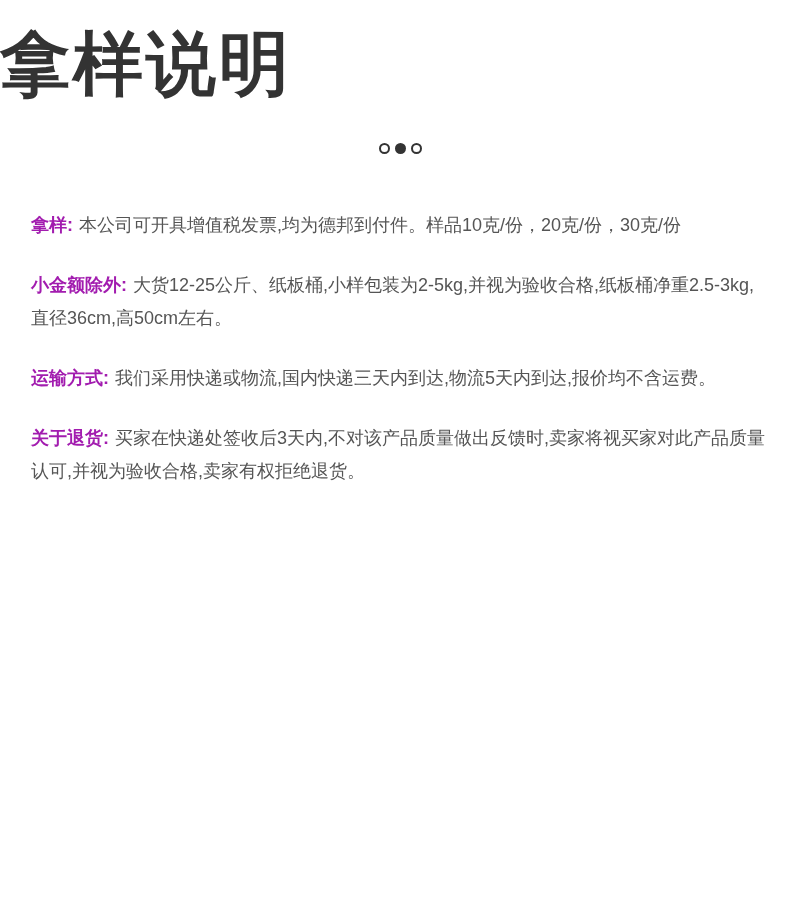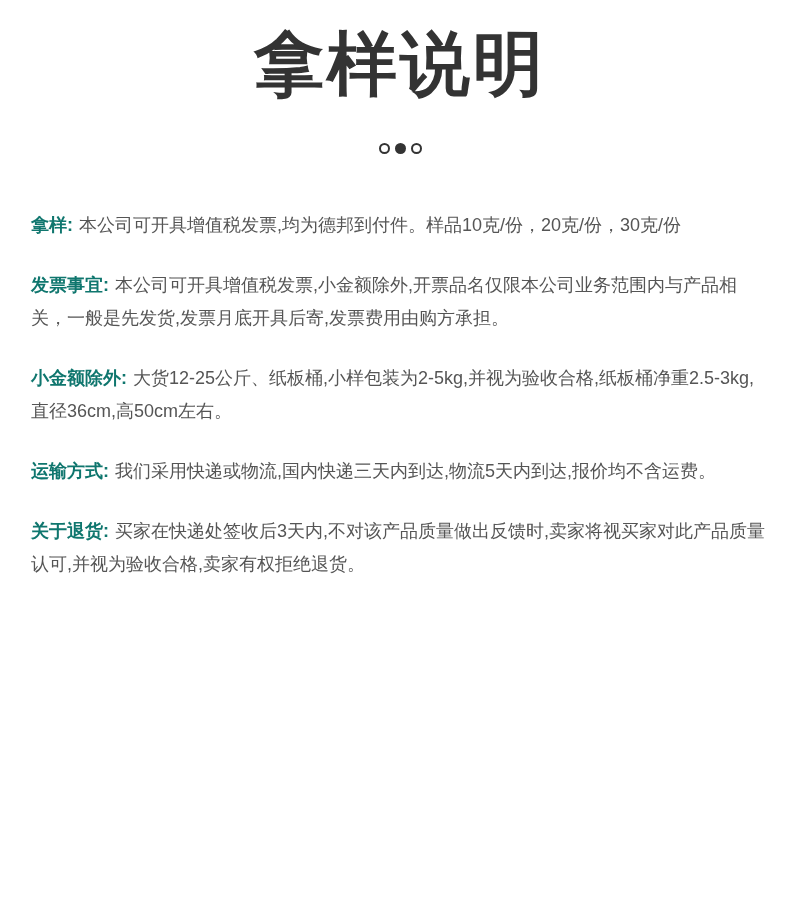--- a/index.html
+++ b/index.html
@@ -11,21 +11,21 @@
   .page {
     width: 800px;
     min-height: 902px;
     margin: 0 auto;
     background: #ffffff;
     overflow: hidden;
   }
   .title {
     margin: 0;
     padding-top: 24px;
-    text-align: center;
+    text-align: left;
     font-size: 70px;
     line-height: 1.15;
     font-weight: 700;
     letter-spacing: 3px;
     color: #333333;
   }
   .dots {
     display: flex;
     justify-content: center;
     align-items: center;
@@ -48,21 +48,21 @@
   p.section {
     margin: 0 0 27px 0;
     font-size: 18px;
     line-height: 33px;
     color: #555555;
     text-align: left;
     word-break: break-all;
   }
   p.section b {
     font-weight: 700;
-    color: #0f766e;
+    color: #a21caf;
     margin-right: 6px;
   }
 </style>
 </head>
 <body>
 
 <div class="page">
 
   <h1 class="title">拿样说明</h1>
 
@@ -71,23 +71,20 @@
       <span class="dot filled"></span>
       <span class="dot hollow"></span>
     </div>
 
   <div class="content">
 
     <p class="section">
       <b>拿样:</b><span>本公司可开具增值税发票,均为德邦到付件。样品10克/份，20克/份，30克/份</span>
     </p>
 
-    <p class="section">
-      <b>发票事宜:</b><span>本公司可开具增值税发票,小金额除外,开票品名仅限本公司业务范围内与产品相关，一般是先发货,发票月底开具后寄,发票费用由购方承担。</span>
-    </p>
 
 
     <p class="section">
       <b>小金额除外:</b><span>大货12-25公斤、纸板桶,小样包装为2-5kg,并视为验收合格,纸板桶净重2.5-3kg,直径36cm,高50cm左右。</span>
     </p>
 
     <p class="section">
       <b>运输方式:</b><span>我们采用快递或物流,国内快递三天内到达,物流5天内到达,报价均不含运费。</span>
     </p>
 

